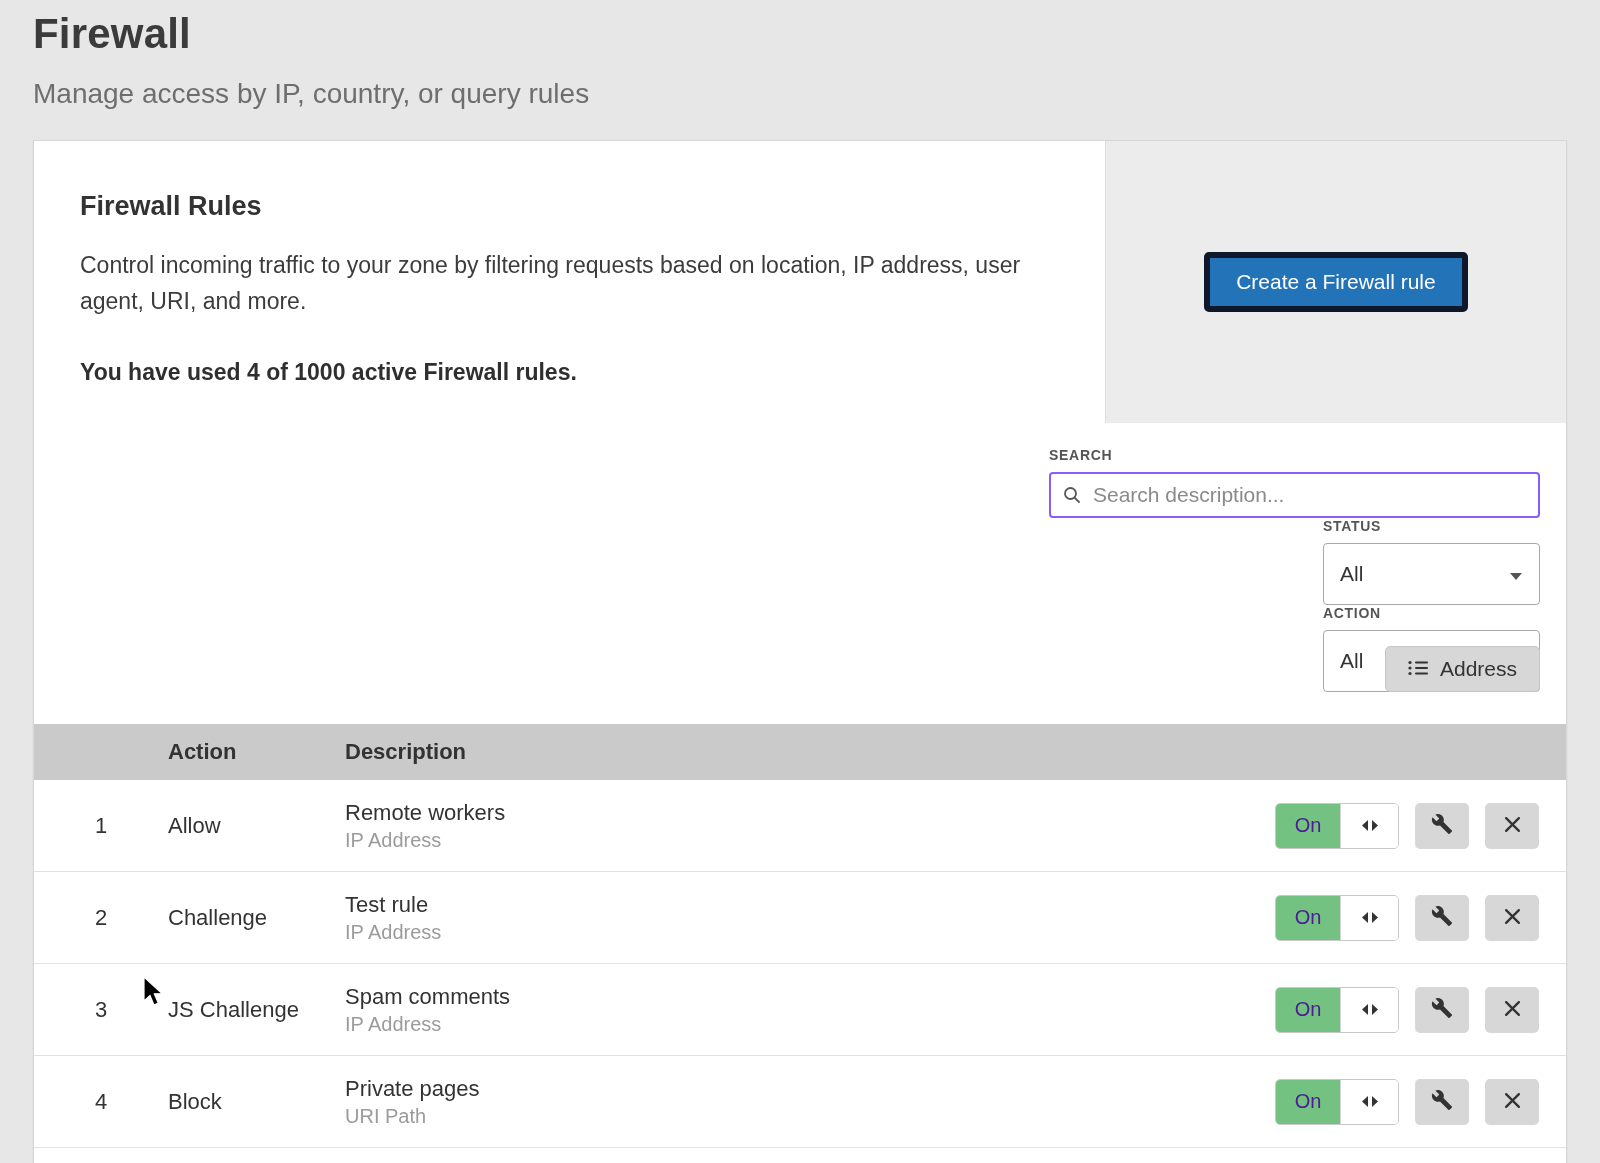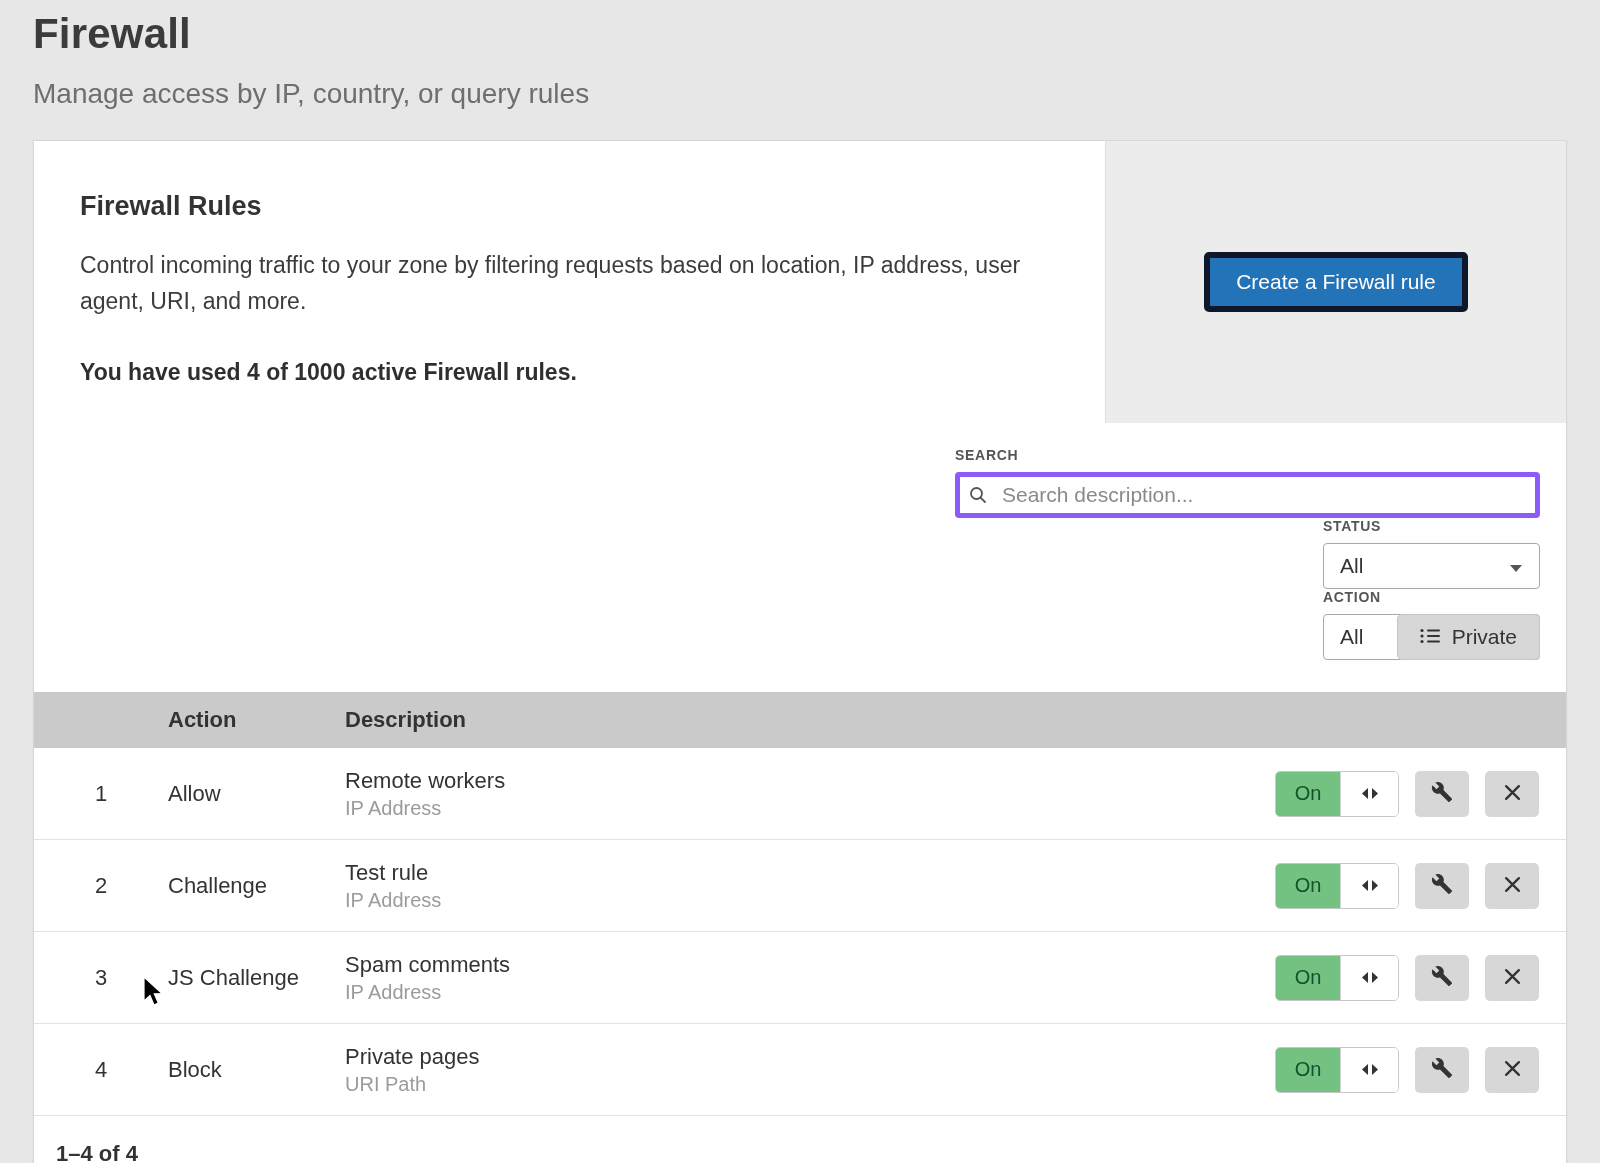--- a/index.html
+++ b/index.html
@@ -54,28 +54,28 @@
   .filter-label {
     font-size: 14px; font-weight: 700; color: #555; letter-spacing: 0.7px;
     margin-bottom: 9px;
   }
   .search-wrap { position: relative; }
   .search-wrap .search-icon {
     position: absolute; left: 14px; top: 50%; transform: translateY(-50%);
     display: flex;
   }
   .search-input {
-    width: 585px; height: 46px;
-    border: 5px solid #8b5cf6; border-radius: 4px;
+    width: 491px; height: 46px;
+    border: 2px solid #8b5cf6; border-radius: 4px;
     font-family: "Liberation Sans", sans-serif;
     font-size: 21px; color: #333; padding: 0 14px 0 42px; background: #fff;
   }
   .search-input::placeholder { color: #8a8a8a; }
   .select-box {
-    width: 217px; height: 46px;
+    width: 217px; height: 62px;
     border: 1px solid #a8a8a8; border-radius: 4px; background: #fff;
     display: flex; align-items: center; justify-content: space-between;
     padding: 0 16px; font-size: 21px; color: #333; cursor: pointer;
   }
   .gap13 { width: 13px; }
   .btn-ordering {
     position: absolute; right: 26px; bottom: 32px;
     height: 46px; padding: 0 22px;
     background: #d7d7d7; border: 1px solid #c6c6c6; border-radius: 5px;
     display: flex; align-items: center; gap: 12px;
@@ -100,21 +100,21 @@
   .cell-action { flex: 0 0 177px; font-size: 22px; color: #333; }
   .cell-desc { flex: 1 1 auto; }
   .desc-title { font-size: 22px; color: #333; }
   .desc-sub { font-size: 20px; color: #9b9b9b; margin-top: 3px; }
   .cell-controls { display: flex; align-items: center; gap: 16px; padding-right: 27px; }
   .toggle {
     display: flex; height: 46px; border-radius: 5px; overflow: hidden;
     border: 1px solid #c8c8c8; cursor: pointer;
   }
   .toggle-on {
-    width: 64px; background: #73c282; color: #14532d;
+    width: 64px; background: #73c282; color: #4c1d95;
     display: flex; align-items: center; justify-content: center;
     font-size: 20px;
   }
   .toggle-handle {
     width: 58px; background: #fff; border-left: 1px solid #d5d5d5;
     display: flex; align-items: center; justify-content: center;
   }
   .btn-square {
     width: 54px; height: 46px; background: #d7d7d7; border: none; border-radius: 5px;
     display: flex; align-items: center; justify-content: center; cursor: pointer;
@@ -200,21 +200,21 @@
             <g fill="#333">
               <circle cx="2" cy="2.5" r="1.6"></circle>
               <rect x="7" y="1.4" width="13" height="2.2" rx="1"></rect>
               <circle cx="2" cy="8" r="1.6"></circle>
               <rect x="7" y="6.9" width="13" height="2.2" rx="1"></rect>
               <circle cx="2" cy="13.5" r="1.6"></circle>
               <rect x="7" y="12.4" width="13" height="2.2" rx="1"></rect>
             </g>
           </svg>
       </span>
-      <span>Private</span>
+      <span>Address</span>
     </button>
   </div>
 
   <div class="table-header">
     <div class="col-num"></div>
     <div class="col-action">Action</div>
     <div class="col-desc">Description</div>
   </div>
 
   <div class="table-row">

